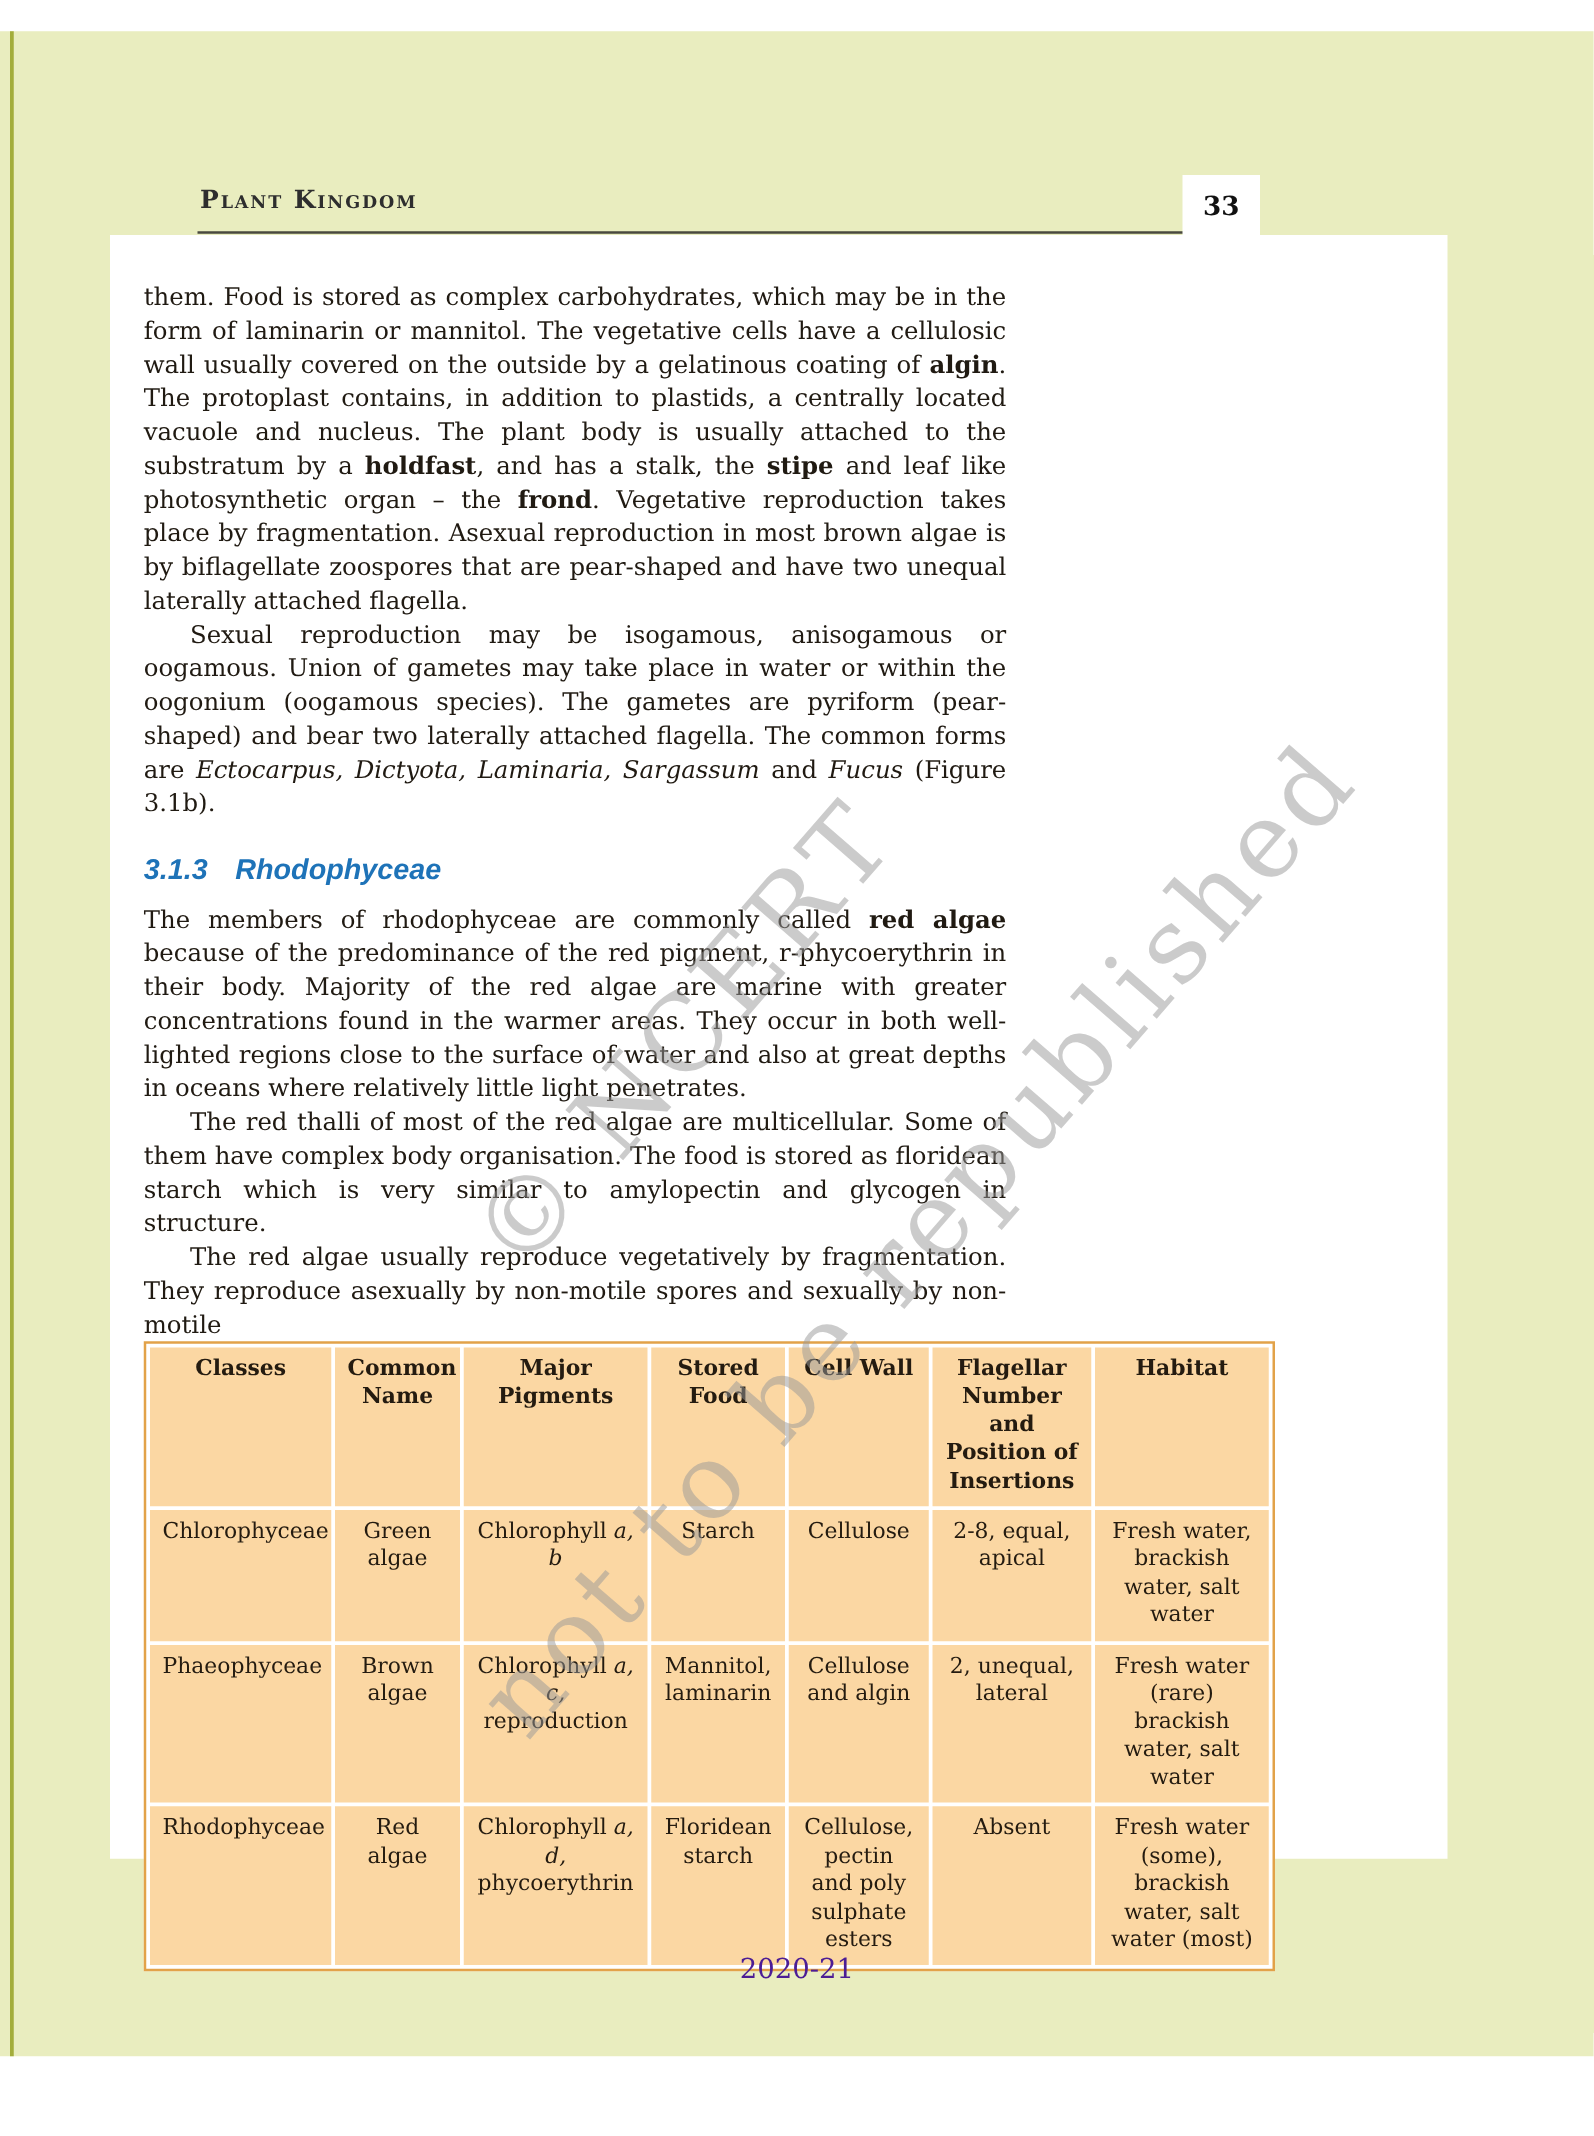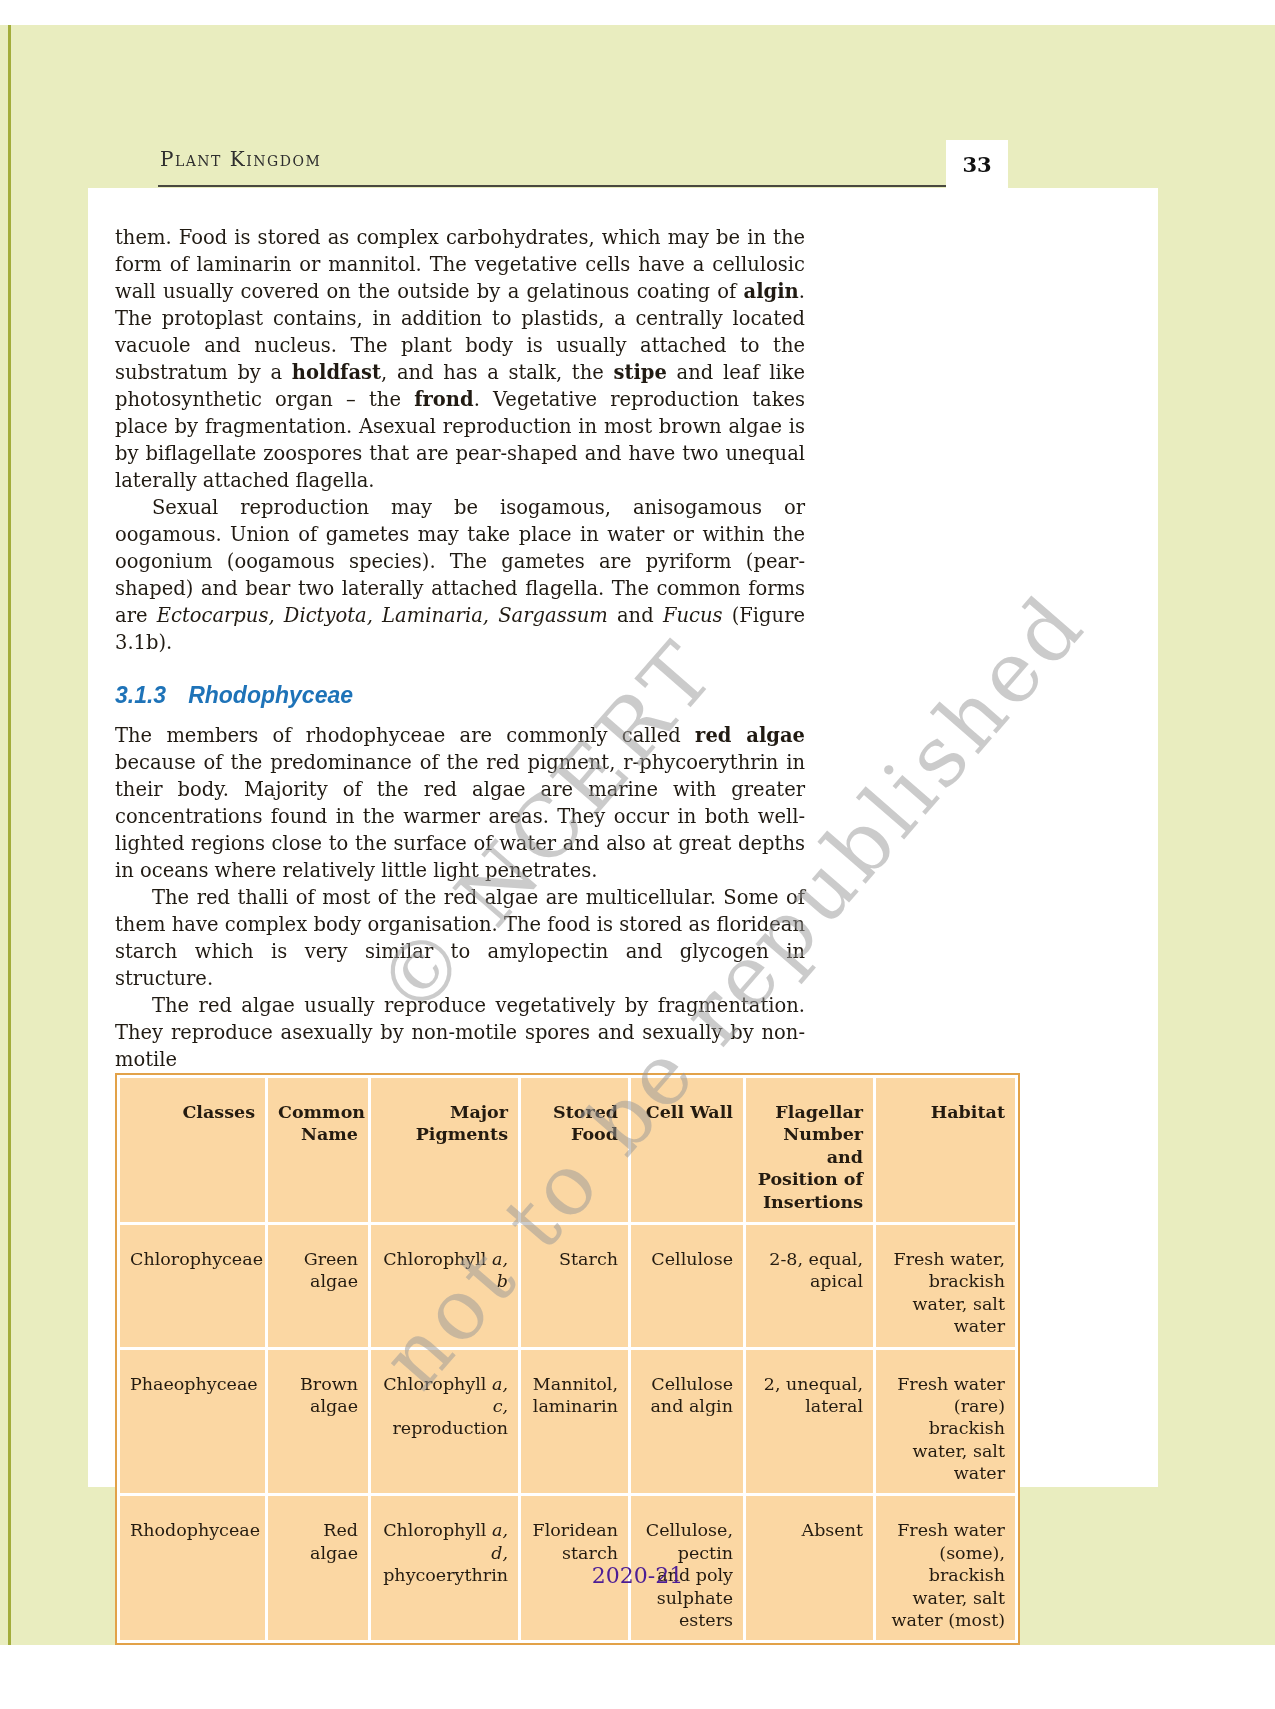--- a/index.html
+++ b/index.html
@@ -16,21 +16,21 @@
   body{
     width:1275px;height:1709px;position:relative;overflow:hidden;
     background:#ffffff;color:var(--text_dark);
     font-family:"DejaVu Serif","Liberation Serif",serif;
   }
   .frame-green{position:absolute;left:0;top:25px;width:1275px;height:1620px;background:var(--page_green);}
   .olive-line{position:absolute;left:8px;top:25px;width:3px;height:1620px;background:var(--olive_line);z-index:4;}
   .content-white{position:absolute;left:88px;top:188px;width:1070px;height:1299px;background:#ffffff;z-index:1;}
 
   .running-head{position:absolute;left:160px;top:147px;z-index:3;
-    font-variant:small-caps;letter-spacing:1.5px;font-size:20px;color:#2e2e2e;}
+    font-variant:small-caps;letter-spacing:1.5px;font-size:20px;color:#2e2e2e;font-weight:bold;}
   .head-rule{position:absolute;left:158px;top:185px;width:790px;height:2px;background:#49493f;z-index:3;}
   .pagenum-box{position:absolute;left:946px;top:140px;width:62px;height:48px;background:#ffffff;z-index:3;
     display:flex;align-items:center;justify-content:center;font-weight:bold;font-size:21px;color:#111;}
 
   .flow{position:absolute;left:115px;top:224px;width:905px;z-index:2;}
   .text-col{width:690px;}
   .text-col p{margin:0;text-align:justify;font-size:19.5px;line-height:27px;}
   .text-col p.indent{text-indent:37px;}
   .b{font-weight:bold;}
   .i{font-style:italic;}
@@ -39,22 +39,22 @@
     font-family:"Liberation Sans","DejaVu Sans",sans-serif;font-style:italic;}
   .sec-num{margin-right:22px;}
 
   .table-caption{margin:28px 0 11px 0;width:905px;text-align:center;font-weight:bold;font-size:19px;color:#15120d;}
   .cap-label{font-variant:small-caps;margin-right:6px;}
   .cap-num{margin-right:12px;}
   .cap-text{word-spacing:3px;letter-spacing:0.2px;}
 
   table.algae{width:905px;table-layout:fixed;border-collapse:separate;border-spacing:3px;
     background:#ffffff;border:2px solid var(--table_border);}
-  table.algae th,table.algae td{background:var(--table_cell_bg);padding:23px 10px 9px 10px;
-    font-size:17.5px;line-height:1.28;vertical-align:top;text-align:right;color:#241b10;}
+  table.algae th,table.algae td{background:var(--table_cell_bg);padding:6px 10px 9px 10px;
+    font-size:17.5px;line-height:1.28;vertical-align:top;text-align:center;color:#241b10;}
   table.algae th{font-weight:bold;}
 
   .watermark{position:absolute;left:50px;top:340px;width:1180px;height:1140px;z-index:40;
     display:flex;flex-direction:column;align-items:center;justify-content:center;gap:150px;
     transform:rotate(-49deg);pointer-events:none;color:var(--watermark_gray);opacity:0.5;
     font-size:84px;letter-spacing:5px;white-space:nowrap;}
   .footer{position:absolute;left:0;top:1540px;width:1275px;text-align:center;font-size:22px;z-index:3;color:#4c1d95;margin-top:23px;}
 </style>
 </head>
 <body>

